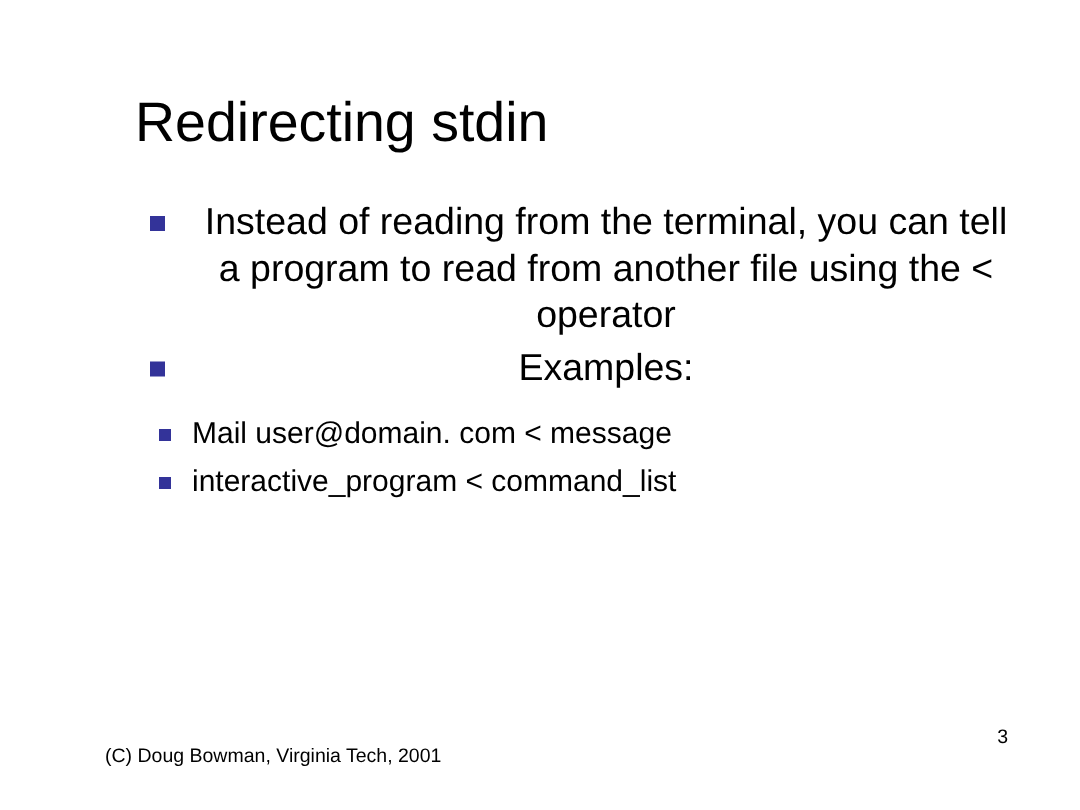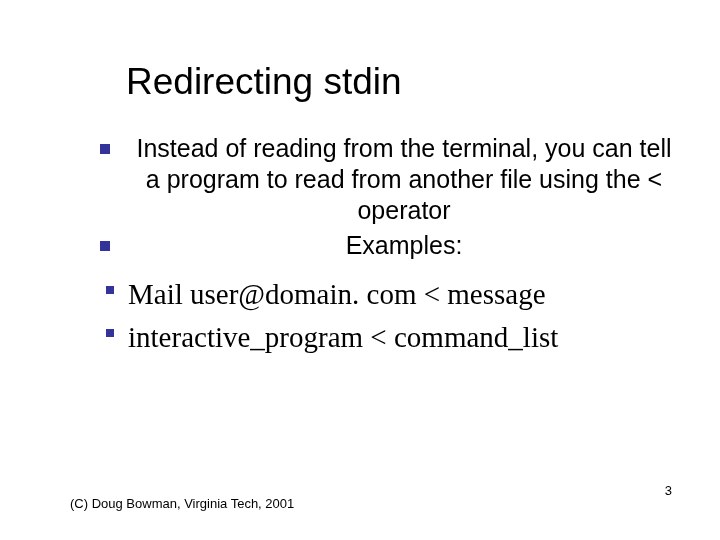--- a/index.html
+++ b/index.html
@@ -15,21 +15,20 @@
   .slide {
     width: 100%;
     height: 100%;
     padding: 60px 40px 40px 70px;
     position: relative;
   }
   .title-wrap {
     display: flex;
     align-items: center;
     margin-bottom: 28px;
-    gap: 36px;
   }
   .title-bar {
     width: 6px;
     background: #333399;
     margin-right: 14px;
     flex-shrink: 0;
   }
   .title {
     font-size: 37px;
     font-weight: normal;
@@ -60,24 +59,24 @@
     background: #333399;
   }
   .bullets-l2 {
     list-style: none;
     margin-left: 36px;
     margin-top: 14px;
   }
   .bullets-l2 > li {
     position: relative;
     padding-left: 22px;
-    font-size: 29px;
+    font-size: 20px;
     line-height: 1.3;
     margin-bottom: 6px;
-    font-family: Liberation Serif, serif;
+    font-family: Liberation Sans, sans-serif;
   }
   .bullets-l2 > li::before {
     content: "";
     position: absolute;
     left: 0;
     top: 10px;
     width: 8px;
     height: 8px;
     background: #333399;
   }

